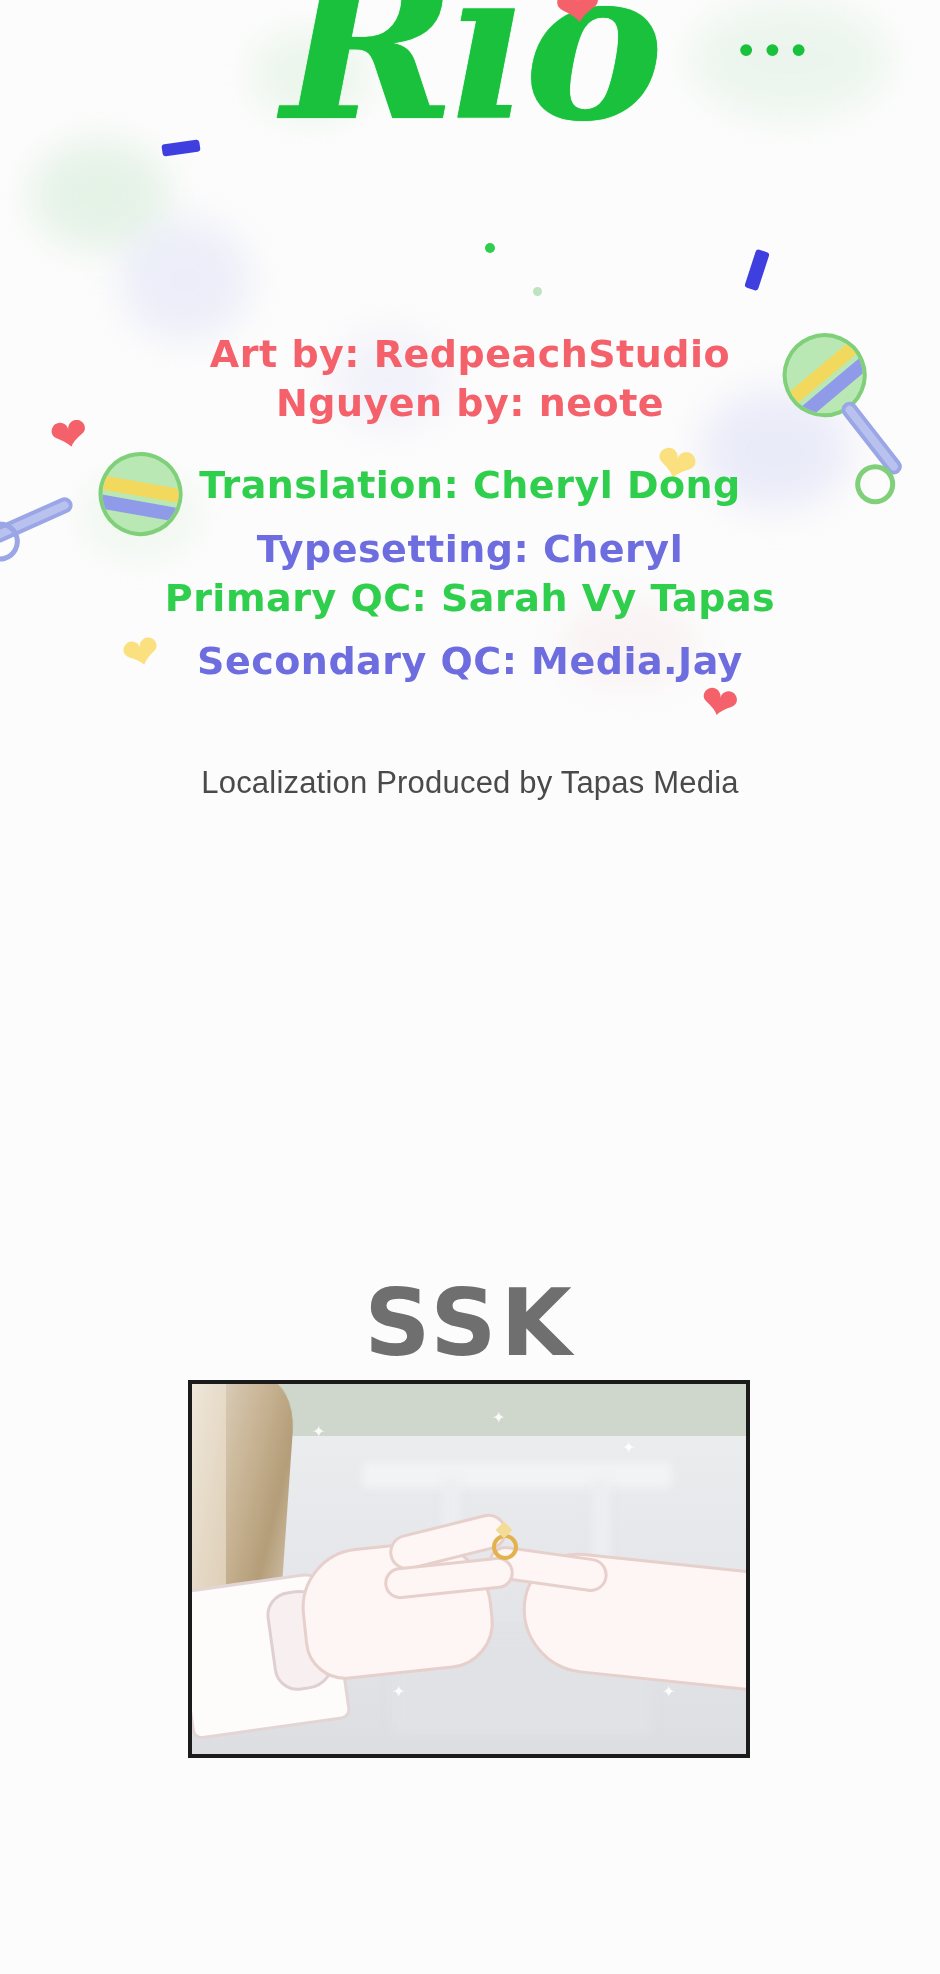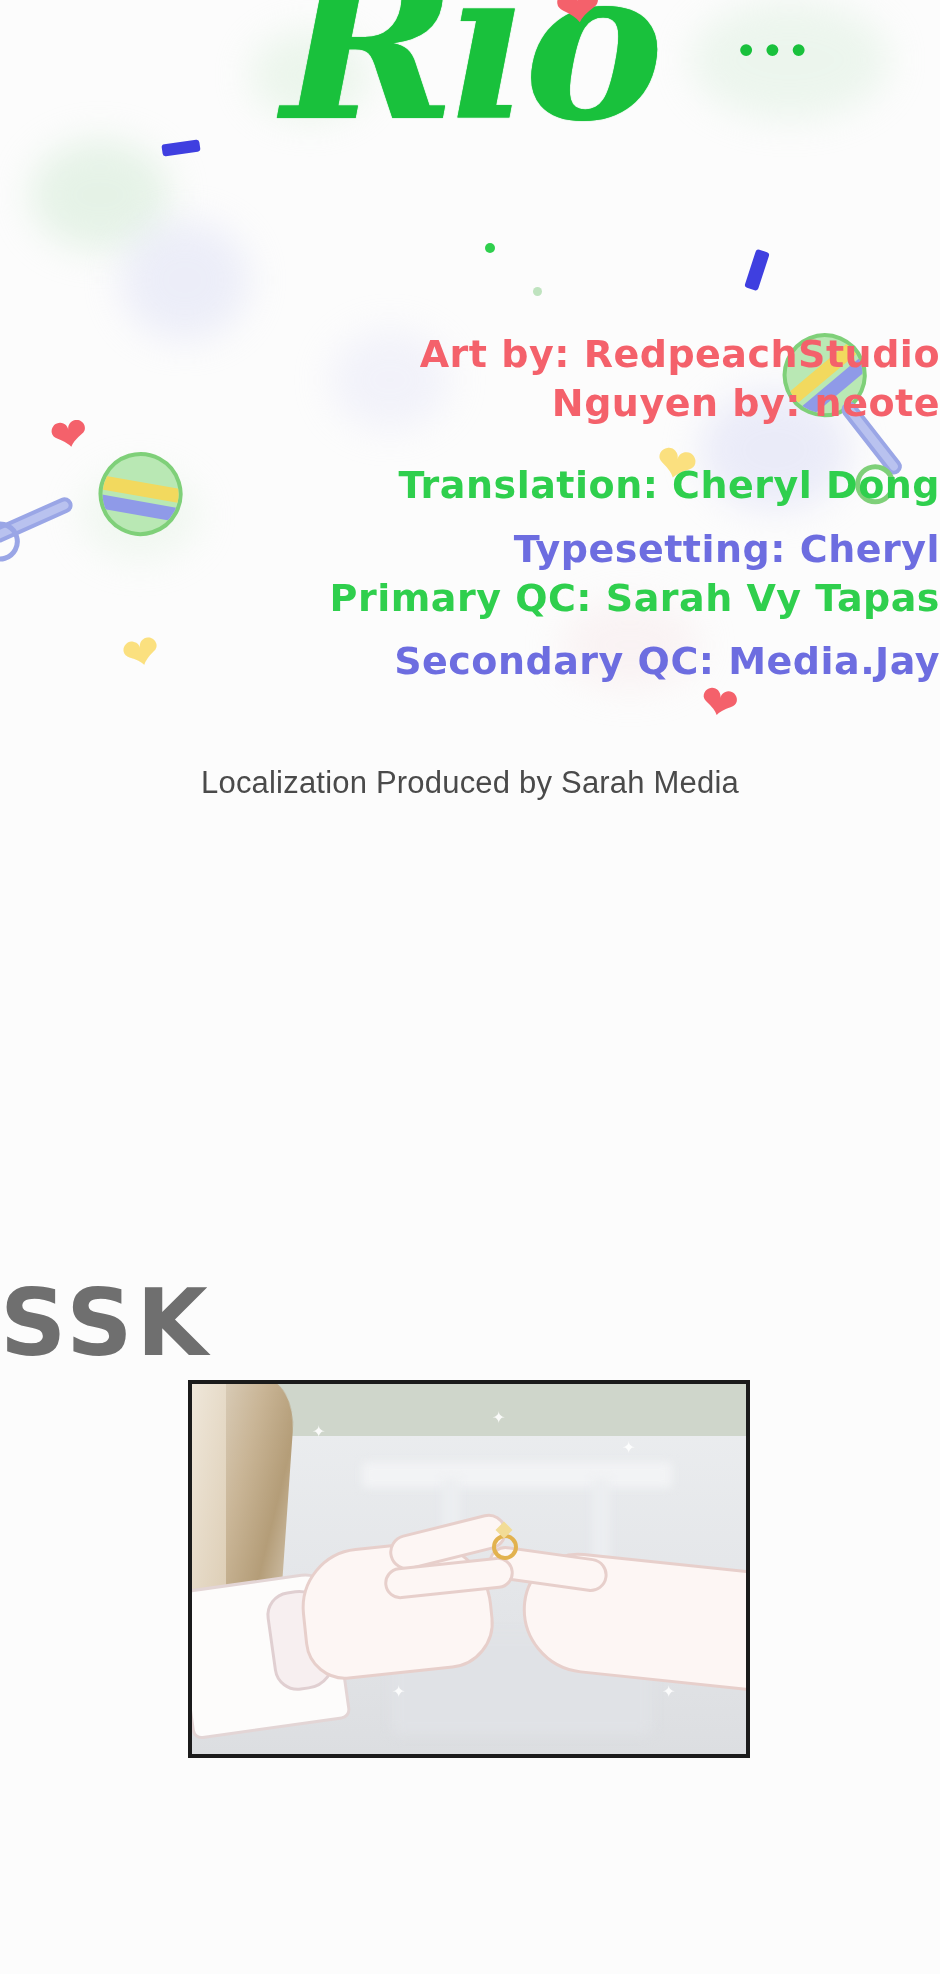--- a/index.html
+++ b/index.html
@@ -81,21 +81,21 @@
     font-weight: bold;
     letter-spacing: 4px;
     font-family: "DejaVu Serif", serif;
   }
 
   
   .credits {
     position: absolute;
     left: 0; top: 330px;
     width: 940px;
-    text-align: right;
+    text-align: center;
   }
   .credit-line {
     font-family: "DejaVu Sans", sans-serif;
     font-weight: bold;
     font-size: 38px;
     line-height: 1.28;
     letter-spacing: .5px;
   }
   .c-red   { color: #f4616b; }
   .c-green { color: #2fcf4d; }
@@ -111,20 +111,21 @@
     font-size: 31px;
     color: #4a4a4a;
     letter-spacing: .2px;
   }
 
   
   .sfx {
     position: absolute;
     left: 0; top: 1270px;
     width: 940px;
+    text-align: center;
     font-family: "DejaVu Sans", sans-serif;
     font-weight: bold;
     font-size: 92px;
     color: #6f6f6f;
     letter-spacing: 4px;
   }
 
   
   .panel {
     position: absolute;
@@ -356,21 +357,21 @@
   <div class="credits">
     <div class="credit-line c-red">Art by: RedpeachStudio</div>
     <div class="credit-line c-red">Nguyen by: neote</div>
     <div class="credits-gap"></div>
     <div class="credit-line c-green">Translation: Cheryl Dong</div>
     <div class="credit-line c-blue">Typesetting: Cheryl</div>
     <div class="credit-line c-green">Primary QC: Sarah Vy Tapas</div>
     <div class="credit-line c-blue">Secondary QC: Media.Jay</div>
   </div>
 
-  <div class="localization">Localization Produced by Sarah Media</div>
+  <div class="localization">Localization Produced by Tapas Media</div>
 
   <div class="sfx">SSK</div>
 
   <div class="panel">
     <div class="panel-bg"></div>
     <div class="panel-blur-shelf"></div>
     <div class="panel-blur-post"></div>
     <div class="panel-blur-post2"></div>
     <div class="panel-blur-shelf2"></div>
 

